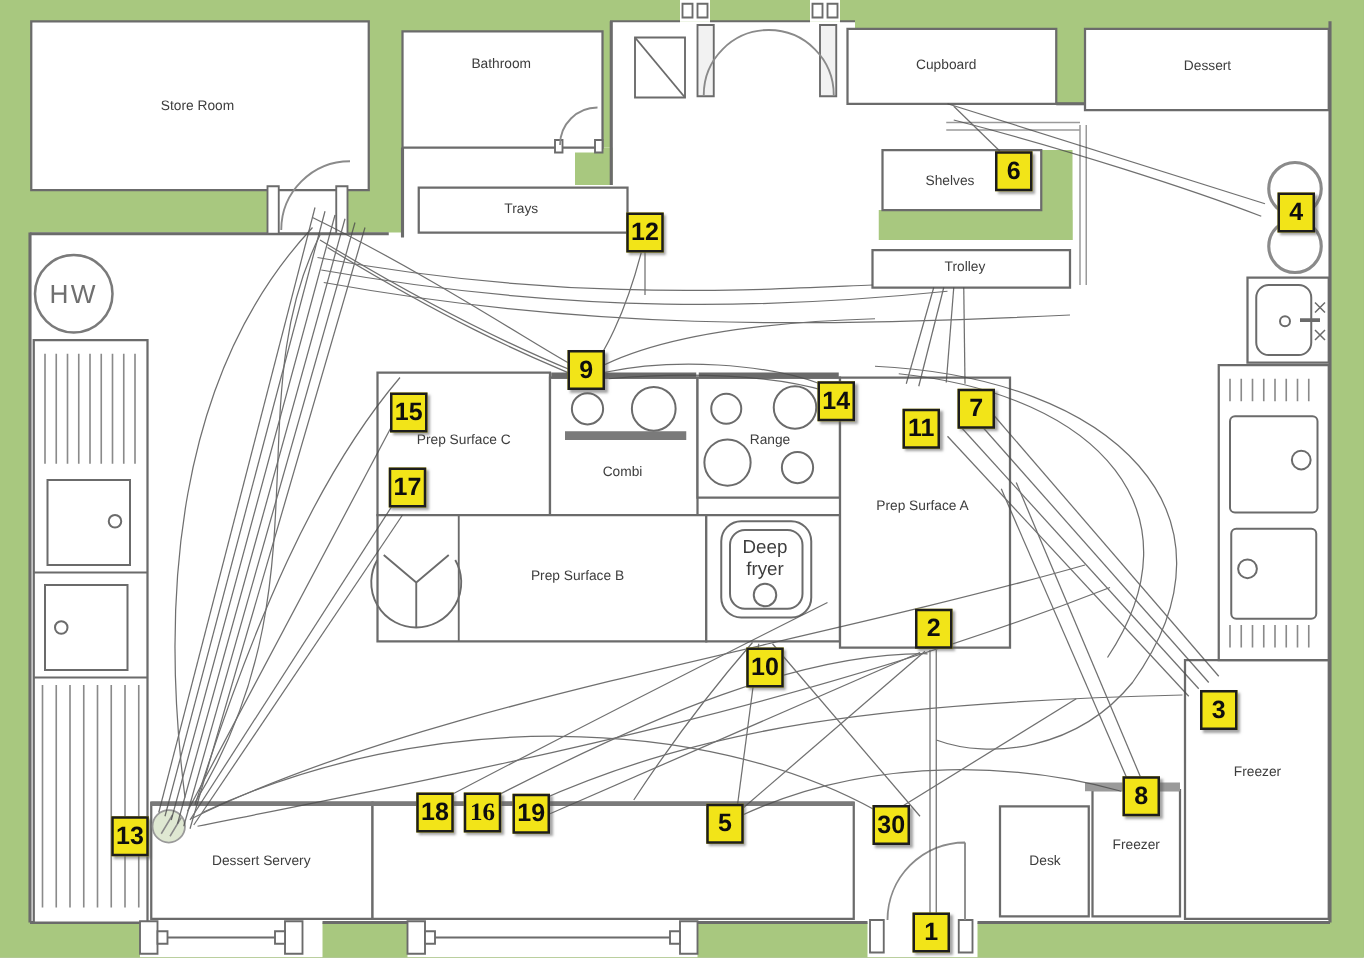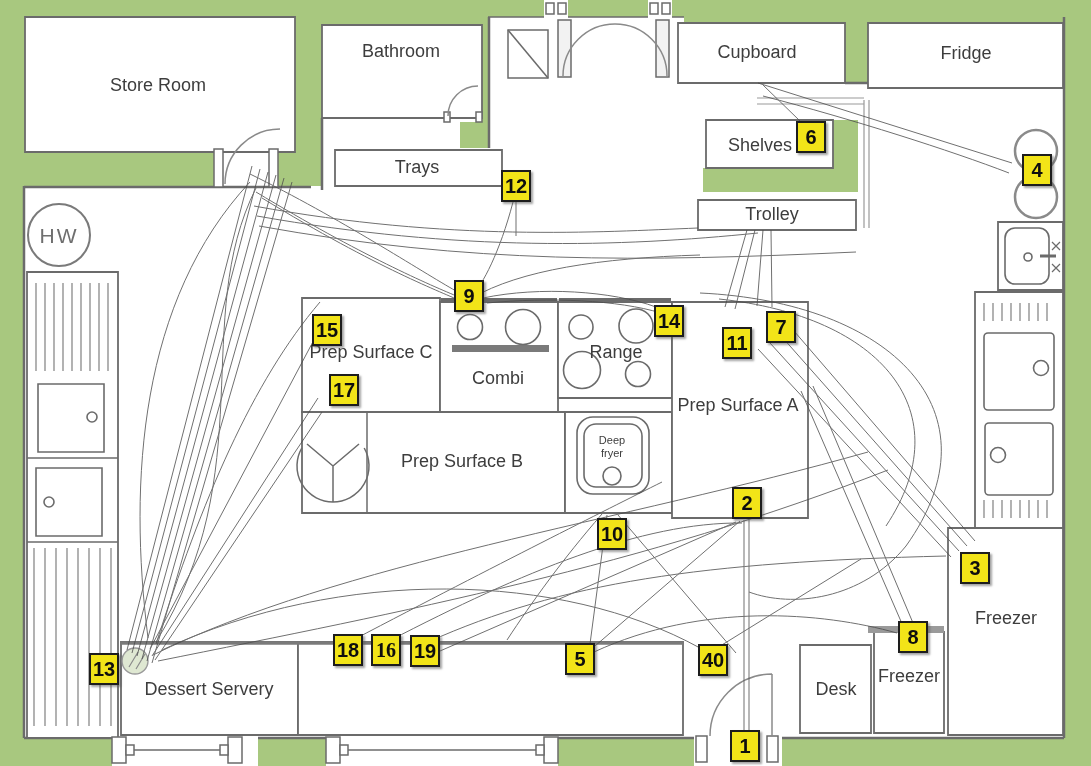--- a/index.html
+++ b/index.html
@@ -1,20 +1,20 @@
 <!DOCTYPE html>
 <html><head>
 <meta charset="utf-8">
 <style>
   html,body{margin:0;padding:0;background:#9db77a;}
   #app{position:relative;width:1091px;height:766px;overflow:hidden;
        font-family:"Liberation Sans",sans-serif;background:#a8c87f;}
   #plan{position:absolute;left:0;top:0;z-index:1;}
   .label{position:absolute;transform:translate(-50%,-50%);z-index:3;
-         font-size:18px;color:#3d3d3d;white-space:nowrap;pointer-events:none;}
+         font-size:11px;color:#3d3d3d;white-space:nowrap;pointer-events:none;}
   .label.wrap{white-space:normal;text-align:center;line-height:1.15;}
   .label.hw{font-size:21px;color:#6f6f6f;letter-spacing:2px;}
   .marker{position:absolute;width:30px;height:32px;z-index:5;
           background:#f2e418;border:2px solid #1d1d1d;box-sizing:border-box;
           color:#0e0e0e;font-weight:bold;font-size:20px;line-height:28px;
           text-align:center;box-shadow:2px 2px 2px rgba(90,90,90,.55);}
   svg path,svg line,svg rect,svg circle{vector-effect:non-scaling-stroke;}
 </style>
 </head>
 <body>
@@ -268,29 +268,29 @@
         <path d="M389,641 C522,572 642,522 742,523"></path>
         <path d="M428,642 C562,582 702,562 946,556"></path>
         <path d="M320,302 C252,382 202,500 156,644"></path>
         <path d="M472,298 C520,270 600,258 700,255"></path>
       </g>
 </svg>
 
 <div class="label" style="left:158px;top:85px">Store Room</div>
 <div class="label" style="left:401px;top:51px">Bathroom</div>
 <div class="label" style="left:757px;top:52px">Cupboard</div>
-<div class="label" style="left:966px;top:53px">Fridge</div>
+<div class="label" style="left:966px;top:53px">Dessert</div>
 <div class="label" style="left:760px;top:145px">Shelves</div>
 <div class="label" style="left:417px;top:167px">Trays</div>
 <div class="label" style="left:772px;top:214px">Trolley</div>
 <div class="label" style="left:371px;top:352px">Prep Surface C</div>
 <div class="label" style="left:498px;top:378px">Combi</div>
 <div class="label" style="left:616px;top:352px">Range</div>
 <div class="label" style="left:462px;top:461px">Prep Surface B</div>
-<div class="label wrap" style="left:612px;top:447px;width:48px;font-size:11px">Deep fryer</div>
+<div class="label wrap" style="left:612px;top:447px;width:48px;font-size:15px">Deep fryer</div>
 <div class="label" style="left:738px;top:405px">Prep Surface A</div>
 <div class="label" style="left:209px;top:689px">Dessert Servery</div>
 <div class="label" style="left:836px;top:689px">Desk</div>
 <div class="label" style="left:909px;top:676px">Freezer</div>
 <div class="label" style="left:1006px;top:618px">Freezer</div>
 <div class="label hw" style="left:59px;top:236px">HW</div>
 
 <div id="markers">
       <div class="marker" style="left: 730px; top: 730px;">1</div>
       <div class="marker" style="left: 732px; top: 487px;">2</div>
@@ -301,19 +301,19 @@
       <div class="marker" style="left: 766px; top: 311px;">7</div>
       <div class="marker" style="left: 898px; top: 621px;">8</div>
       <div class="marker" style="left: 454px; top: 280px;">9</div>
       <div class="marker" style="left: 597px; top: 478px; margin-top: 40px;">10</div>
       <div class="marker" style="left: 722px; top: 307px; margin-top: 20px;">11</div>
       <div class="marker" style="left: 501px; top: 170px;">12</div>
       <div class="marker" style="left: 89px; top: 653px;">13</div>
       <div class="marker" style="left: 654px; top: 305px;">14</div>
       <div class="marker" style="left: 312px; top: 314px; text-align: center;">15</div>
       <div class="marker" style="left: 371px; top: 634px; font-family: Liberation Serif, serif;">16</div>
-      <div class="marker" style="left: 311px; top: 374px; margin-left: 18px;">17</div>
+      <div class="marker" style="left: 311px; top: 374px;">17</div>
       <div class="marker" style="left: 333px; top: 634px;">18</div>
       <div class="marker" style="left: 410px; top: 635px;">19</div>
-      <div class="marker" style="left: 698px; top: 644px;">40</div>
+      <div class="marker" style="left: 698px; top: 644px;">30</div>
     </div>
 
 </div>
 
 </body></html>

